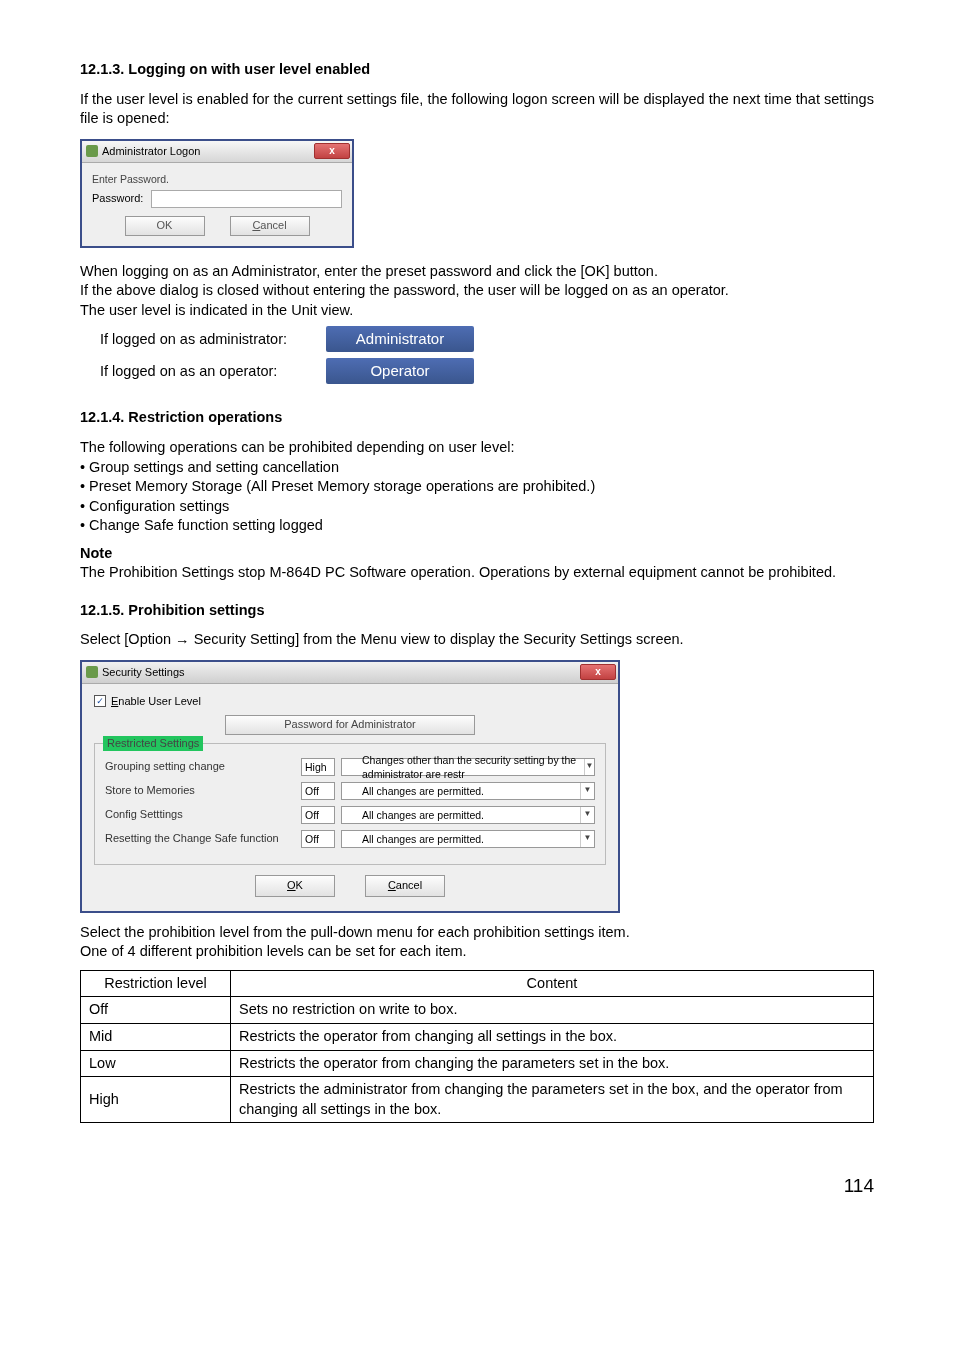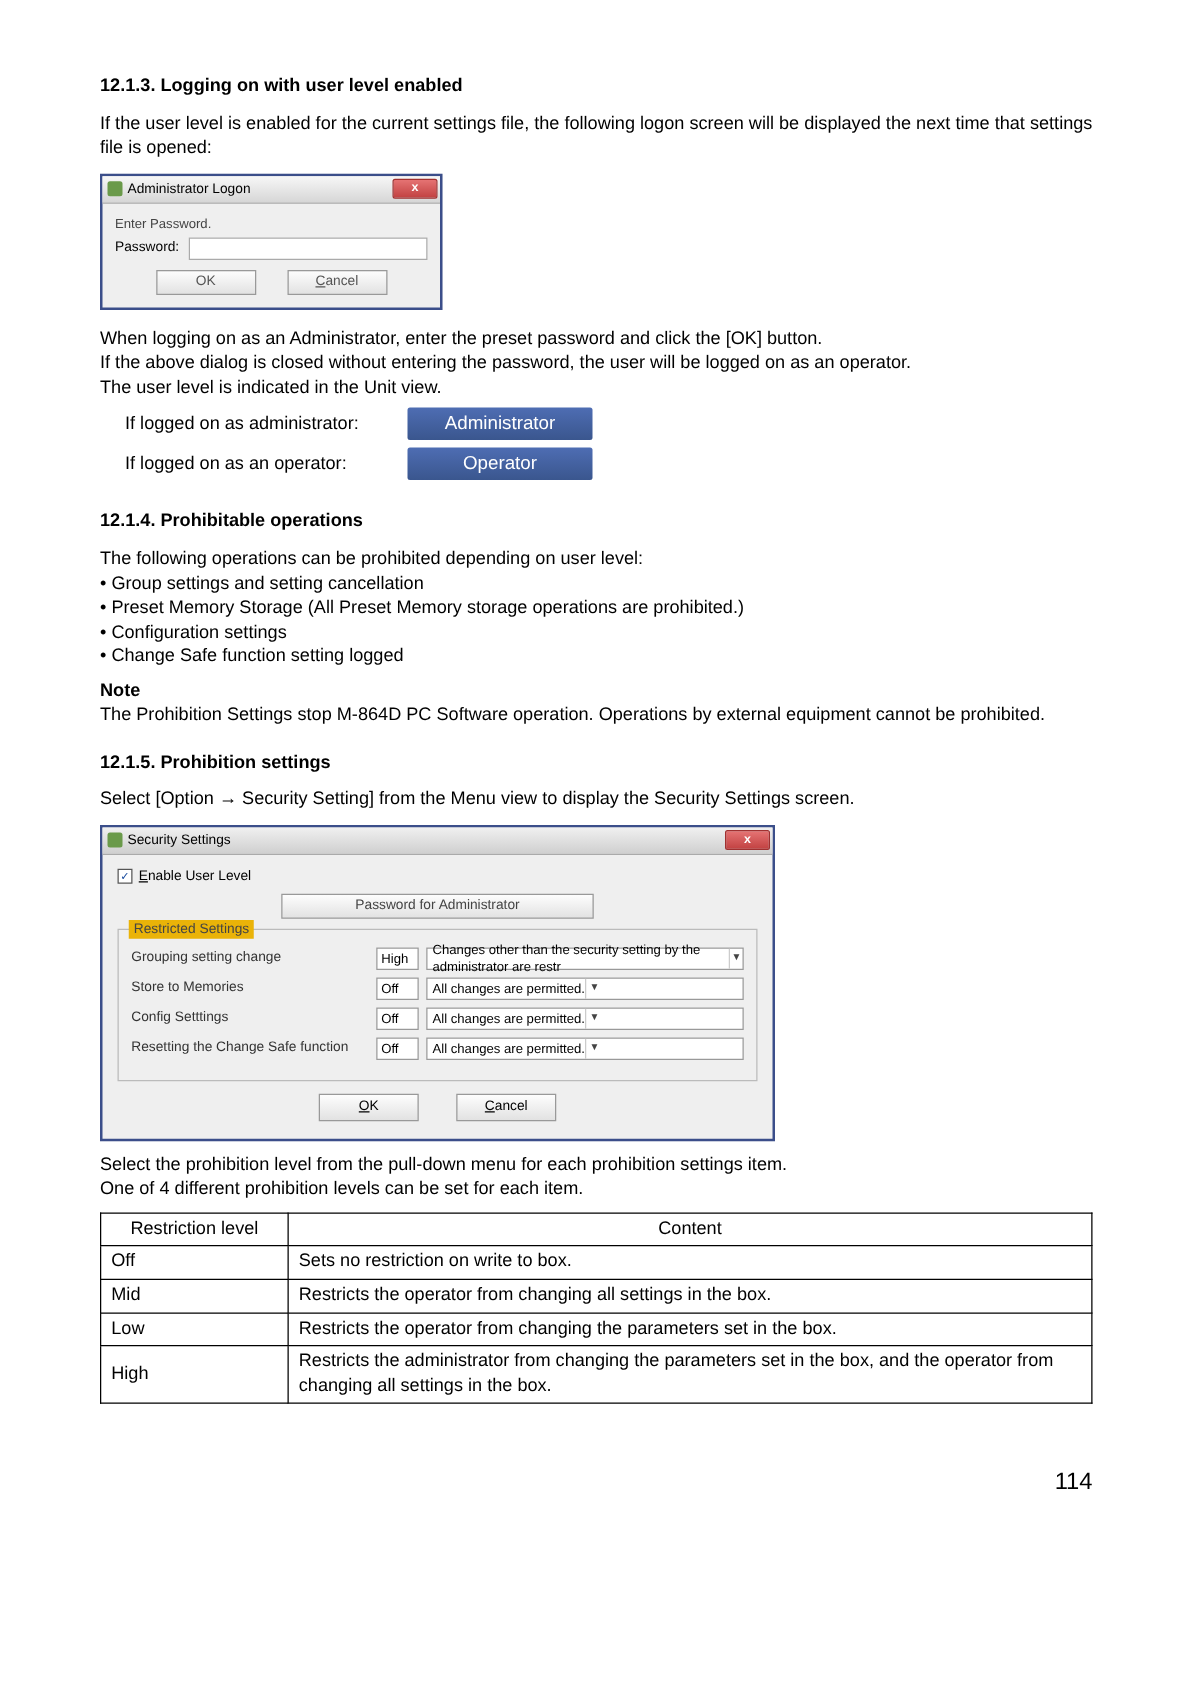--- a/index.html
+++ b/index.html
@@ -124,34 +124,34 @@
     color: #444;
   }
   .dialog2 .fieldset {
     border: 1px solid #bbb;
     padding: 8px 10px 10px 10px;
     margin-bottom: 10px;
     position: relative;
   }
   .dialog2 .fieldset .legend {
     position: absolute; top: -8px; left: 8px;
-    background: #eab308; padding: 0 4px; font-size: 11px; color: #444;
+    background: #22c55e; padding: 0 4px; font-size: 11px; color: #444;
   }
   .dialog2 .setting-row {
     display: flex; align-items: center; gap: 6px; margin: 6px 0;
   }
   .dialog2 .setting-row .name { width: 190px; color: #333; font-size: 11px; }
   .dialog2 .level-box {
     width: 34px; height: 18px; border: 1px solid #999; background: #fff;
     font-size: 10.5px; padding-left: 3px; display: flex; align-items: center;
   }
   .dialog2 .desc-select {
     flex: 1; height: 18px; border: 1px solid #999; background: #fff;
-    display: flex; align-items: center; 
-    padding-left: 4px; font-size: 10.5px;
+    display: flex; align-items: center; justify-content: space-between;
+    padding-left: 20px; font-size: 10.5px;
   }
   .dialog2 .desc-select .arrow {
     width: 14px; height: 100%; border-left: 1px solid #ccc;
     display: flex; align-items: center; justify-content: center;
     font-size: 8px; color: #444;
   }
   .dialog2 .btn-row { display: flex; justify-content: center; gap: 30px; }
   .dialog2 .btn {
     width: 80px; height: 22px; border: 1px solid #999;
     background: linear-gradient(to bottom, #fdfdfd, #e2e2e2);
@@ -219,21 +219,21 @@
     <div class="role-pill">Administrator</div>
   </div>
   <div class="role-row">
     <div class="lbl">If logged on as an operator:</div>
     <div class="role-pill">Operator</div>
   </div>
 </div>
 
 <div class="section-gap"></div>
 
-<div class="bold para">12.1.4. Prohibitable operations</div>
+<div class="bold para">12.1.4. Restriction operations</div>
 <div>The following operations can be prohibited depending on user level:</div>
 <div>• Group settings and setting cancellation</div>
 <div>• Preset Memory Storage (All Preset Memory storage operations are prohibited.)</div>
 <div>• Configuration settings</div>
 <div>• Change Safe function setting logged</div>
 <div class="small-gap"></div>
 <div class="bold">Note</div>
 <div class="justified">The Prohibition Settings stop M-864D PC Software operation. Operations by external equipment cannot be prohibited.</div>
 
 <div class="section-gap"></div>

